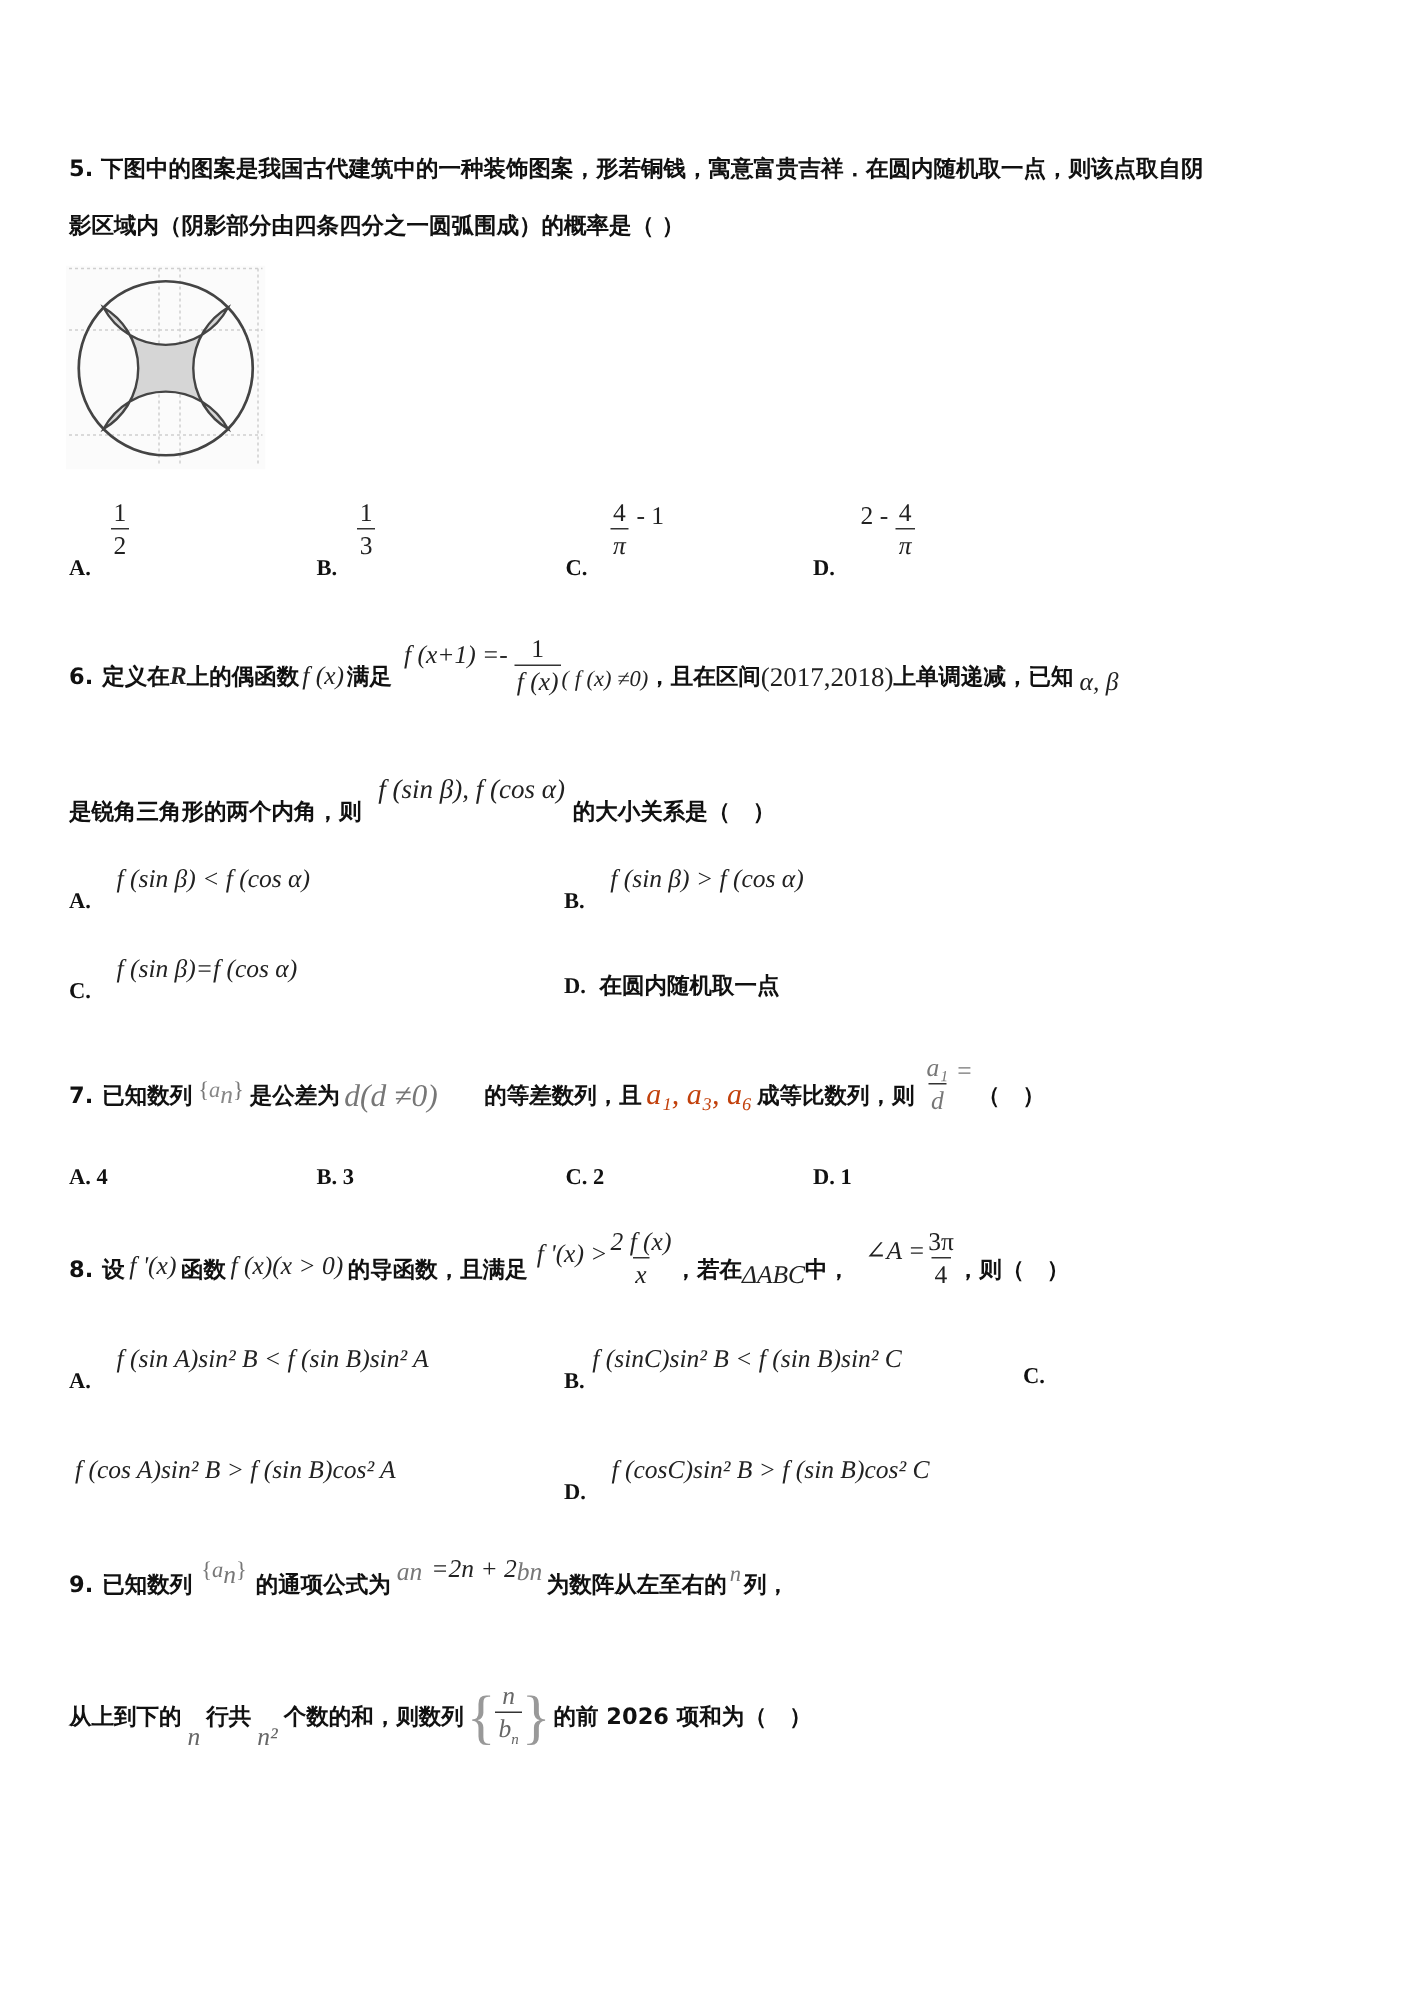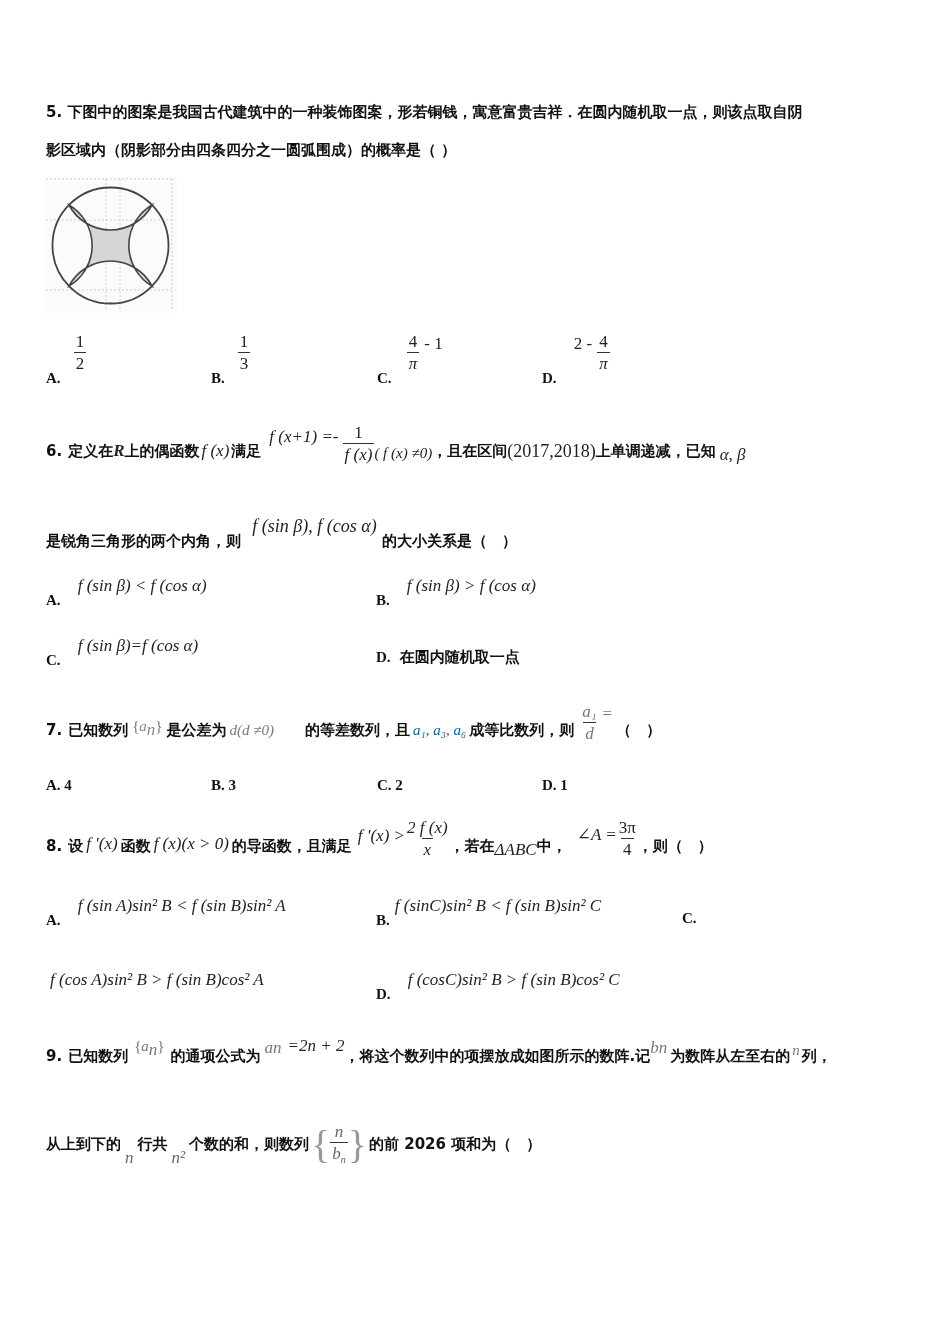--- a/index.html
+++ b/index.html
@@ -118,23 +118,23 @@
   <span class="cn" style="margin-left:4px;">在圆内随机取一点</span>
 </div>
 
 <div class="abs cn" style="left:46px; top:692px; height:60px; display:flex; align-items:center;">
   <span style="position:relative; top:8px;">7.</span>
   <span style="position:relative; top:8px; margin-left:6px;">已知数列</span>
   <span style="position:relative; top:6px; margin:0 4px;">
     <span class="brace">{</span><span class="mi" style="color:#888; font-size:15px;">a</span><sub class="mi" style="color:#888;">n</sub><span class="brace">}</span>
   </span>
   <span style="position:relative; top:8px;">是公差为</span>
-  <span class="mi" style="position:relative; top:8px; color:#777; font-size:15px; margin:0 3px;">d(d ≠0)</span>
+  <span class="mi" style="position:relative; top:8px; color:#777; font-size:21px; margin:0 3px;">d(d ≠0)</span>
   <span style="position:relative; top:8px;padding-left:28px;">的等差数列，且</span>
-  <span class="mi" style="position:relative; top:8px; color:#0369a1; font-size:15px; margin:17px 3px;">a₁, a₃, a₆</span>
+  <span class="mi" style="position:relative; top:8px; color:#c2410c; font-size:20px; margin:17px 3px;">a₁, a₃, a₆</span>
   <span style="position:relative; top:8px;">成等比数列，则</span>
   <span class="frac mi" style="color:#777; margin-left:6px;">
     <span class="num">a₁</span>
     <span class="den">d</span>
   </span>
   <span class="m" style="position:relative; top:-8px; color:#777; margin:0 4px;">=</span>
   <span style="position:relative; top:8px;">（　）</span>
 </div>
 
 <div class="abs lbl" style="left:46px; top:777px;">
@@ -191,21 +191,20 @@
 <div class="abs cn" style="left:46px; top:1030px; height:40px; display:flex; align-items:center;">
   <span style="position:relative; top:6px;">9.</span>
   <span style="position:relative; top:6px; margin-left:6px;">已知数列</span>
   <span style="position:relative; top:-2px; margin:0 6px;">
     <span class="brace">{</span><span class="mi" style="color:#777; font-size:15px;">a</span><sub class="mi" style="color:#777;">n</sub><span class="brace">}</span>
   </span>
   <span style="position:relative; top:6px;">的通项公式为</span>
   <span class="mi" style="position:relative; top:-2px; color:#777; margin-left:4px;">a</span>
     <sub class="mi" style="position:relative; top:-2px; color:#777;">n</sub>
   <span class="mi" style="position:relative; top:-4px; margin-left:6px;">=2n + 2</span>
-  <span style="position:relative; top:6px;">，将这个数列中的项摆放成如图所示的数阵.记</span>
   <span class="mi" style="position:relative; top:-2px; color:#777;">b</span>
     <sub class="mi" style="position:relative; top:-2px; color:#777;">n</sub>
   <span style="position:relative; top:6px; margin-left:3px;">为数阵从左至右的</span>
   <span class="mi" style="position:relative; top:0px; color:#777; font-size:15px; margin:0 2px;">n</span>
   <span style="position:relative; top:6px;">列，</span>
 </div>
 
 <div class="abs cn" style="left:46px; top:1112px; height:64px; display:flex; align-items:center;">
   <span>从上到下的</span>
   <span class="mi" style="position:relative; top:14px; color:#666; margin:0 4px;">n</span>

